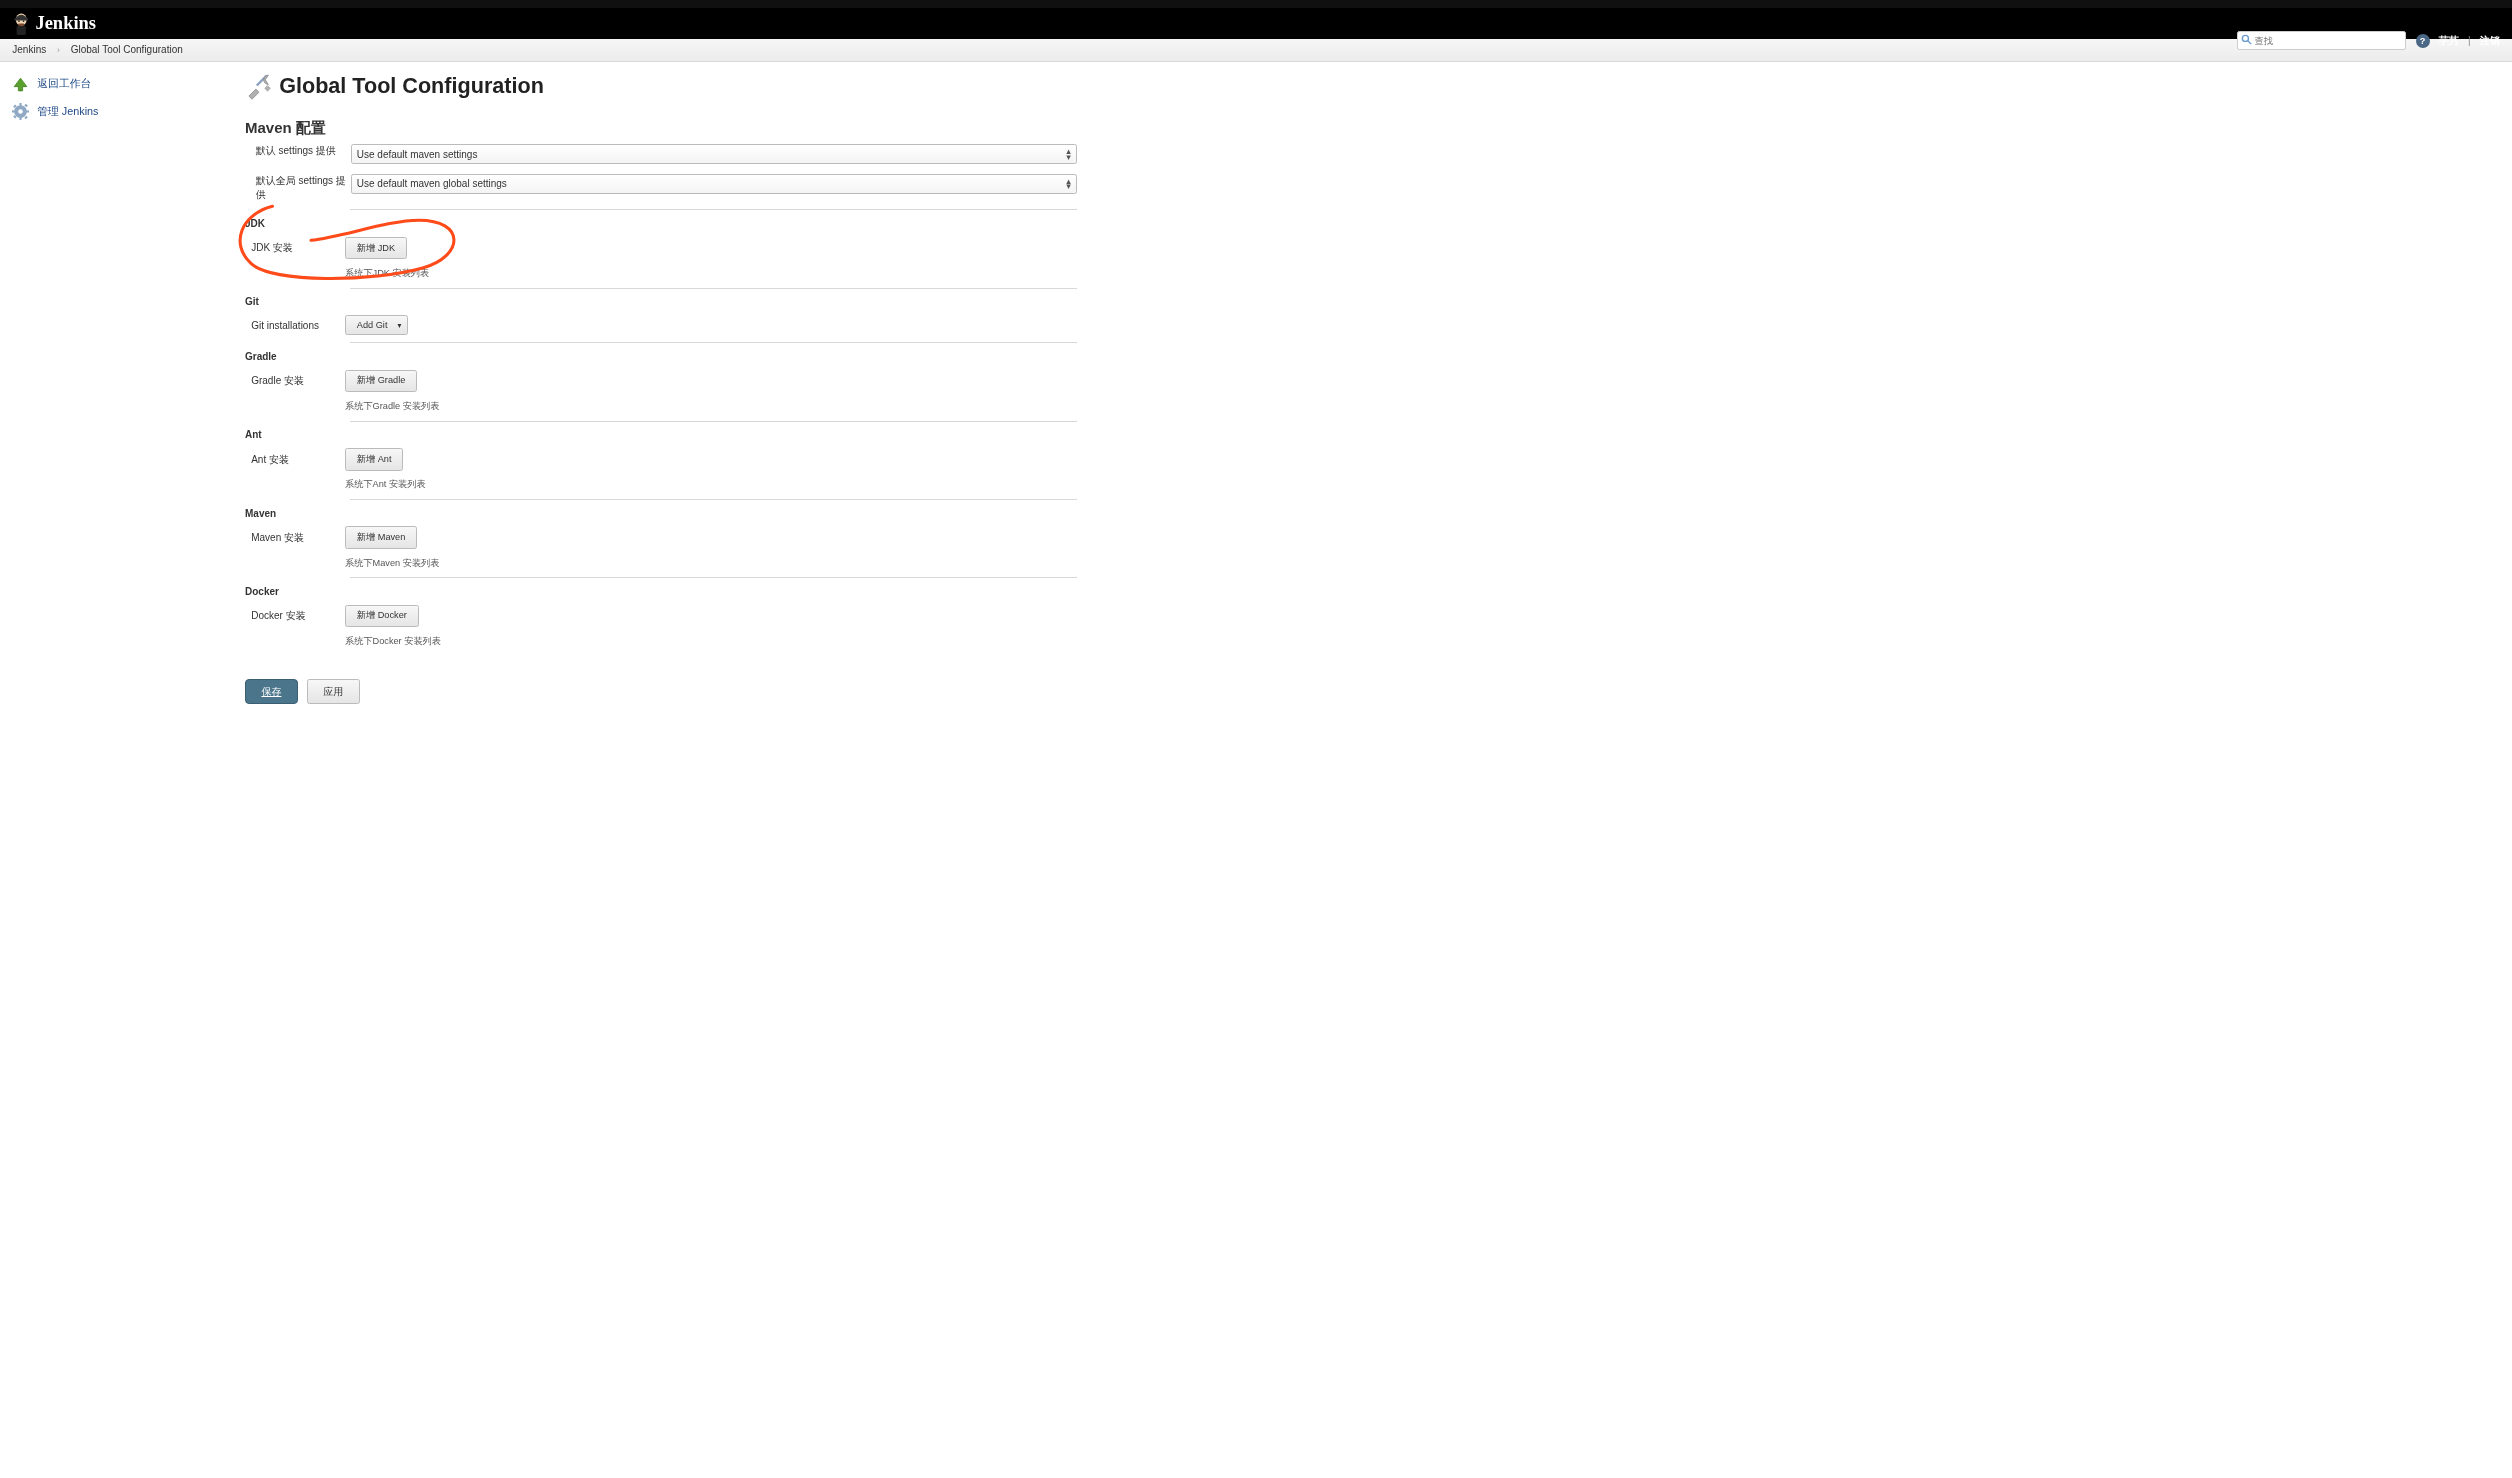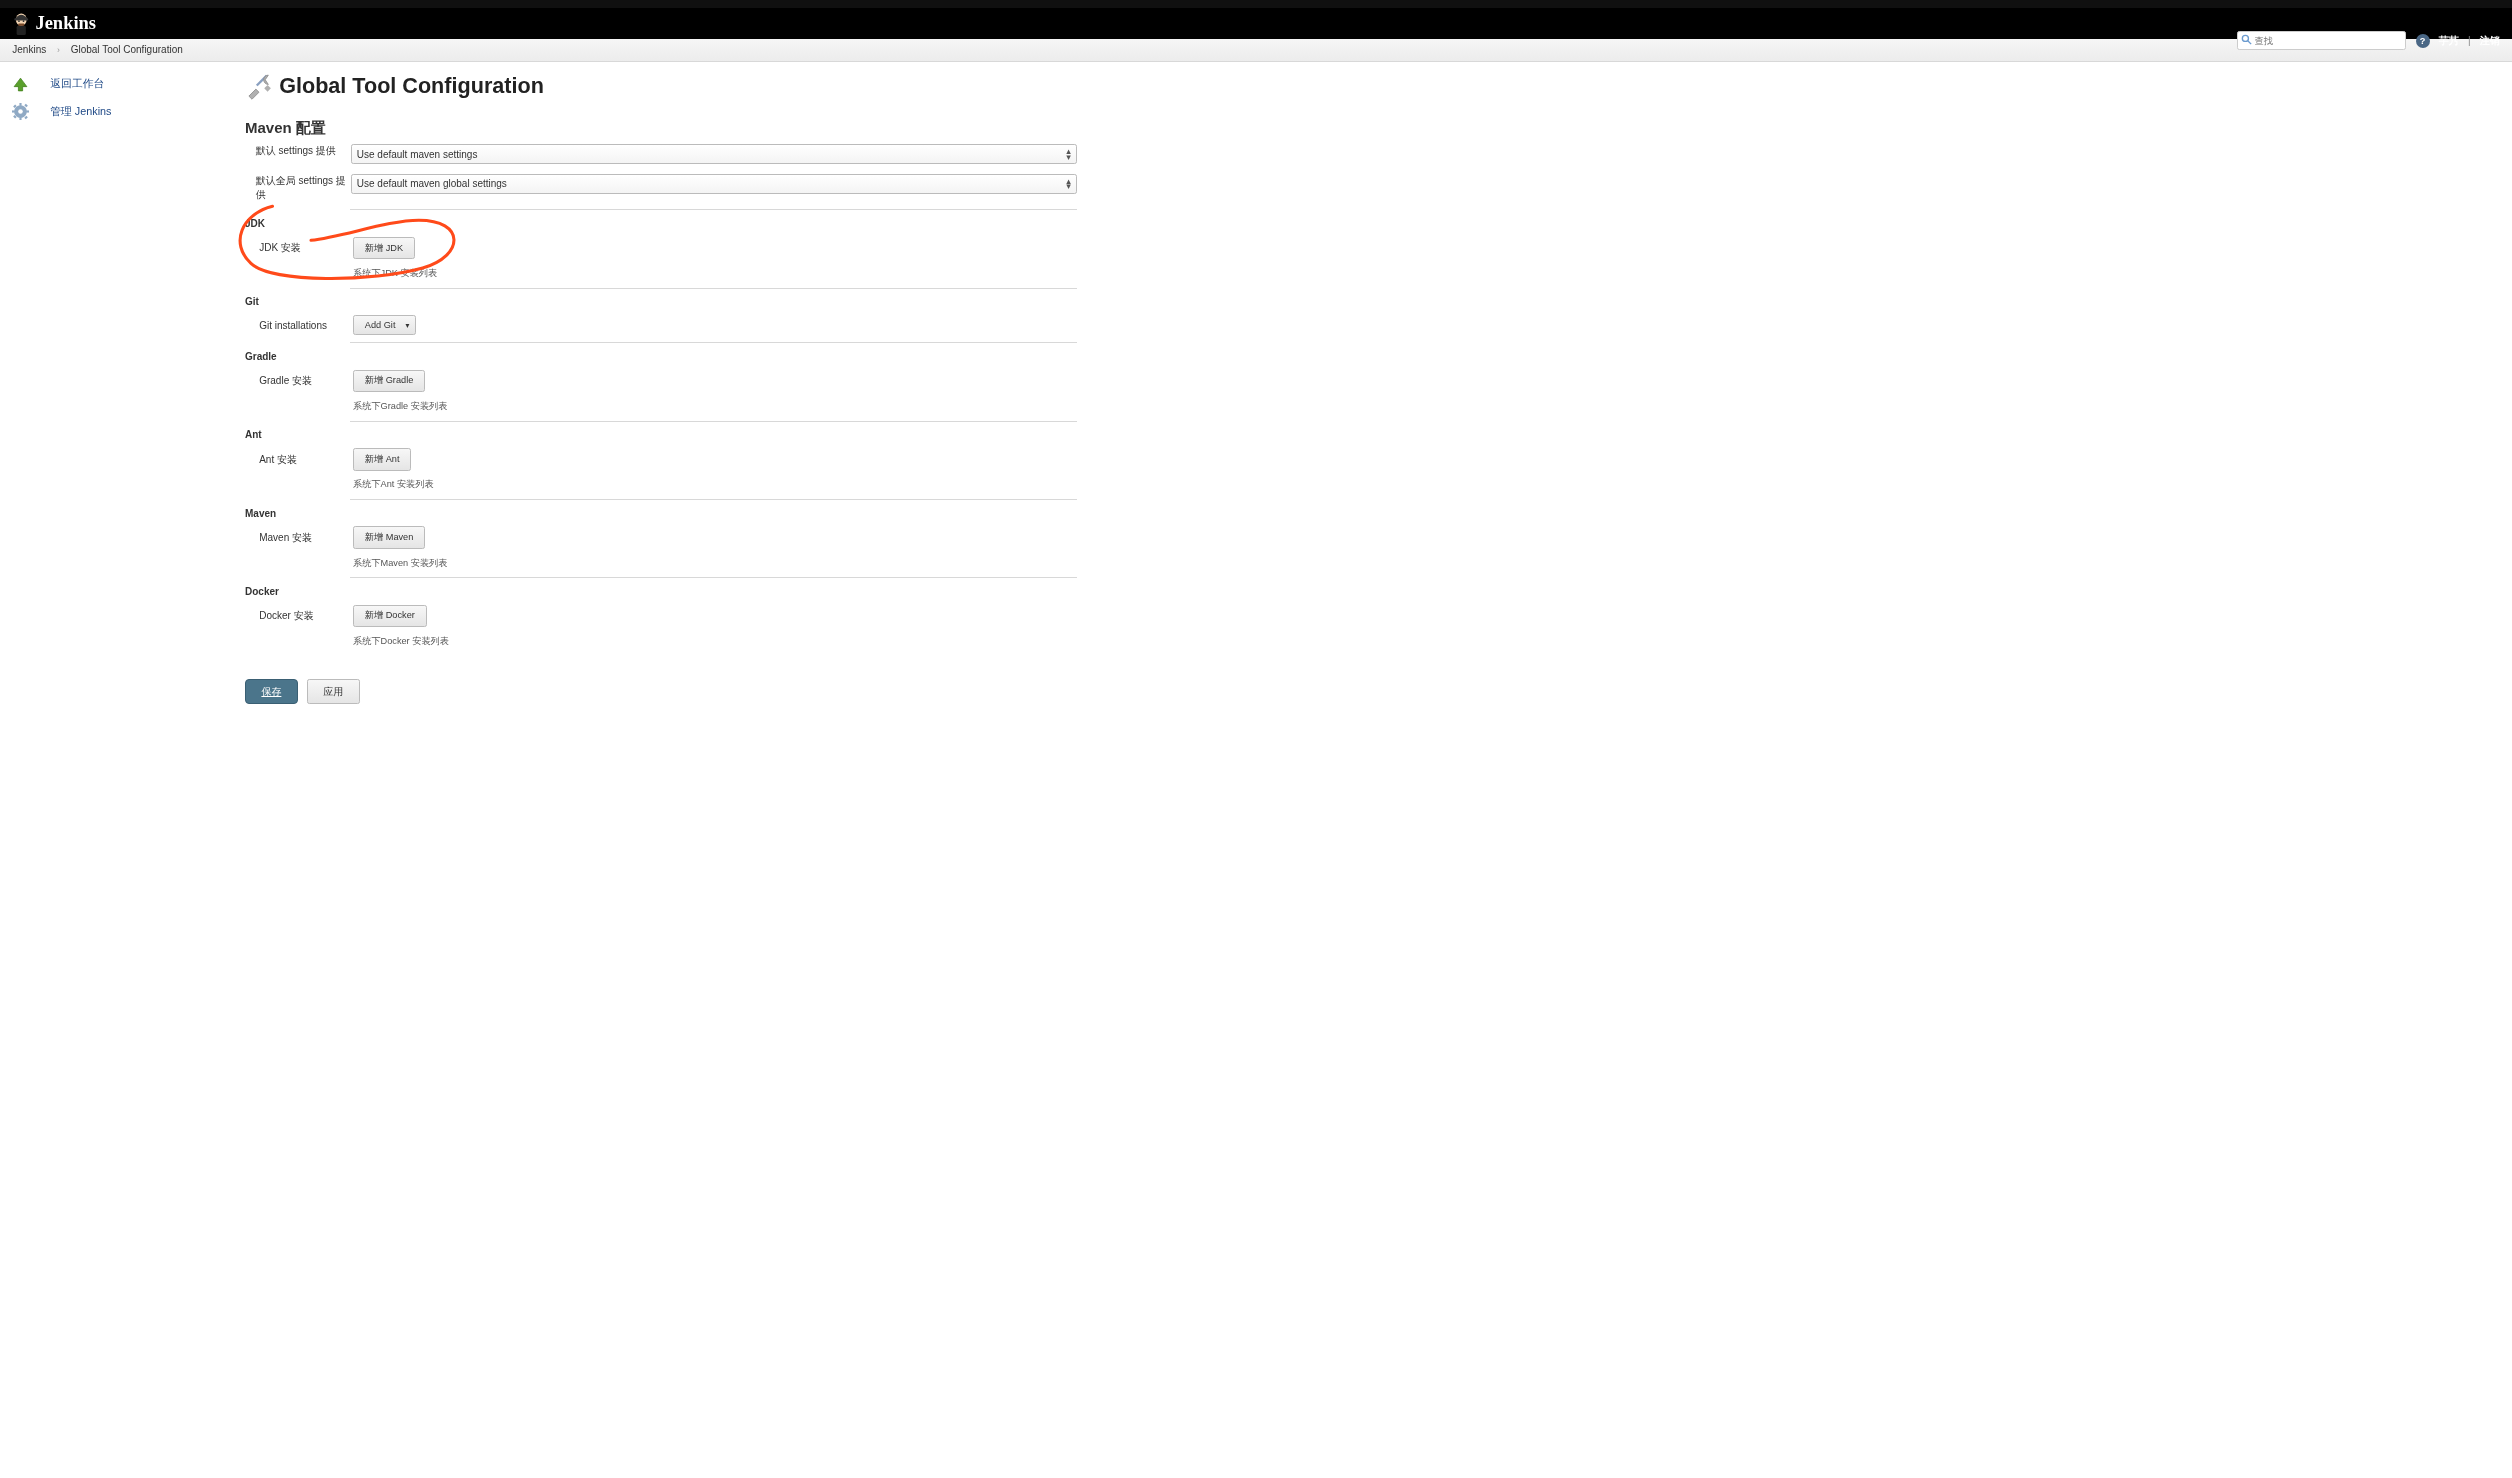--- a/index.html
+++ b/index.html
@@ -98,21 +98,21 @@
   
   .main-wrap { display:flex; min-height: calc(100% - 62px); }
   .sidebar {
     width: 231px;
     padding: 10.8px 7.7px;
     flex-shrink:0;
   }
   .side-item {
     display:flex;
     align-items:center;
-    gap:21px;
+    gap:8px;
     padding:2.3px 3.1px;
     color:#204a87;
     font-size:10.8px;
     cursor:pointer;
     margin-bottom:4.6px;
   }
   .ic { width:18.5px;height:18.5px;display:flex;align-items:center;justify-content:center;}
 
   .content {
     flex:1;
@@ -168,21 +168,21 @@
     padding-top:3.1px;
   }
   .tool-block::before {
     content:"";
     display:block;
     height:0.8px;
     background:#d8d8d8;
     margin:0 0 1.5px 105px;
   }
   .tool-sect { font-weight:bold; font-size:10px; margin:7.7px 0 7.7px 0;}
-  .tool-row { display:flex; align-items:flex-start;margin-left:8px; }
+  .tool-row { display:flex; align-items:flex-start; }
   .tool-label { width:100px; padding-left:6.2px; font-size:10px; padding-top:4.6px;}
   .tool-body { flex:1; }
   .btn-grey {
     display:inline-block;
     background:linear-gradient(#f7f7f7,#e5e5e5);
     border:0.8px solid #bbb;
     border-radius:2.3px;
     padding:3.9px 10.8px;
     font-size:9.2px;
     color:#333;

